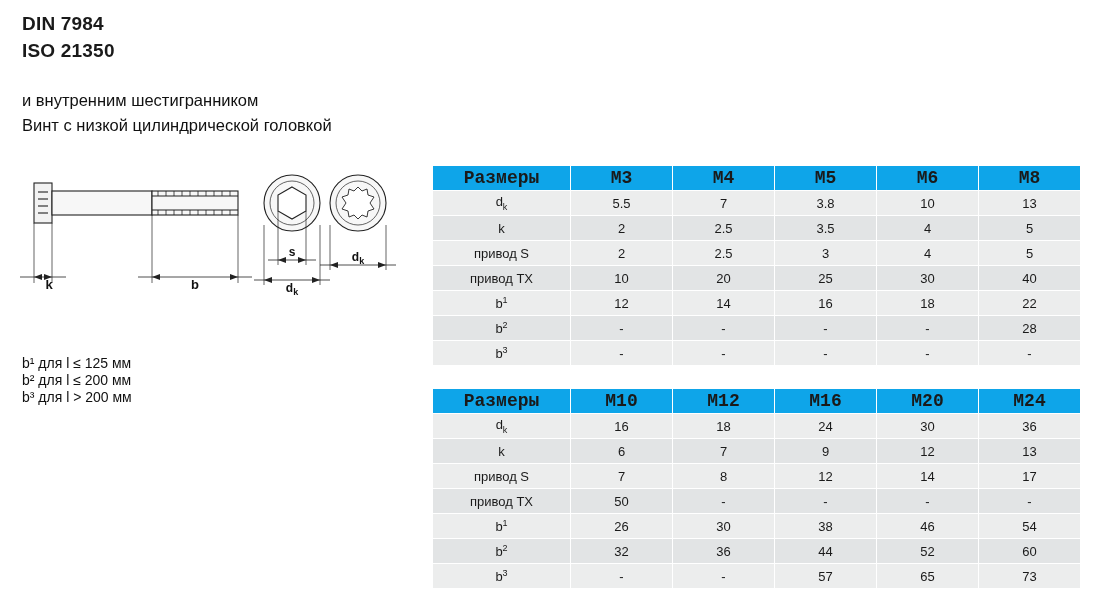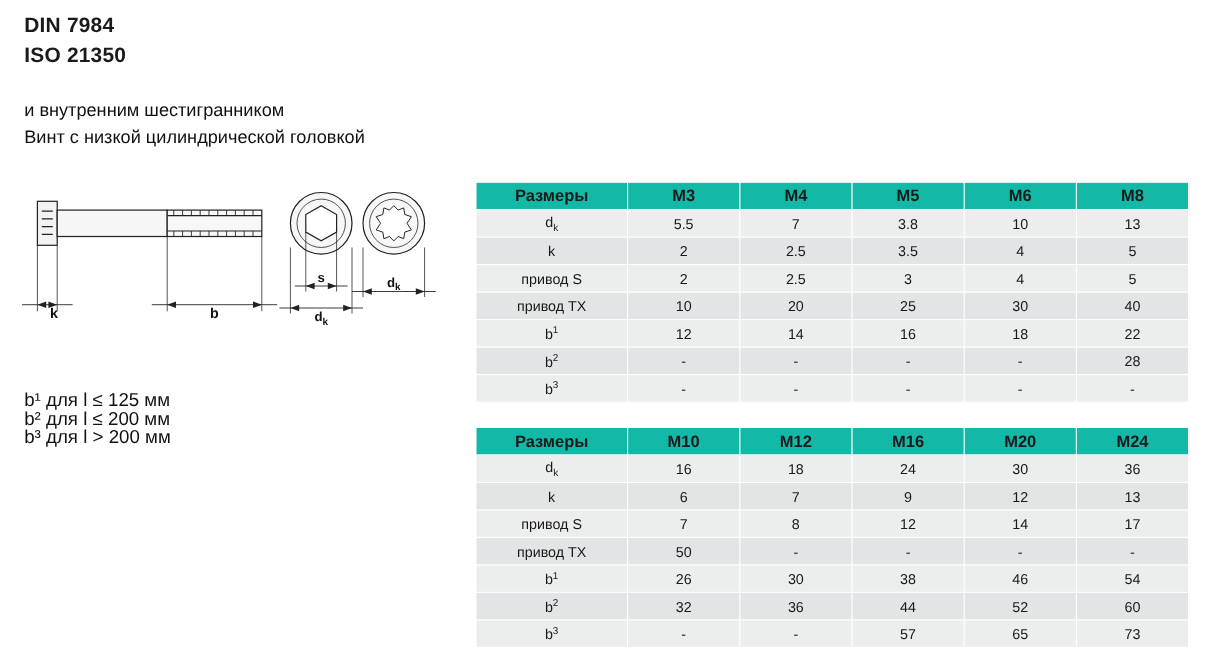--- a/index.html
+++ b/index.html
@@ -47,21 +47,21 @@
     position: absolute;
     left: 10px;
     top: 165px;
     width: 400px;
     height: 150px;
   }
   .notes {
     position: absolute;
     left: 22px;
     top: 355px;
-    font-size: 17px;
+    font-size: 14px;
     line-height: 17px;
     color: #111;
   }
 
   
   table.dims {
     position: absolute;
     border-collapse: collapse;
     table-layout: fixed;
     font-size: 13px;
@@ -74,23 +74,24 @@
 
   table.dims th, table.dims td {
     border: 1px solid #ffffff;
     text-align: center;
     height: 24px;
     padding: 0 2px;
     font-weight: normal;
     color: #1a1a1a;
   }
   table.dims thead th {
-    background: #14b8a6;
+    background: #0ea5e9;
     font-weight: bold;
-    font-size: 15px;
+    font-size: 18px;
+    font-family: Liberation Mono, monospace;
   }
   table.dims tbody tr:nth-child(odd) td  { background: #eceded; }
   table.dims tbody tr:nth-child(even) td { background: #e2e4e5; }
   table.dims tbody td.rowlabel { font-weight: normal; }
   table.dims sub { font-size: 9px; vertical-align: sub; }
   table.dims sup { font-size: 9px; vertical-align: super; }
 </style>
 </head>
 <body>
 

